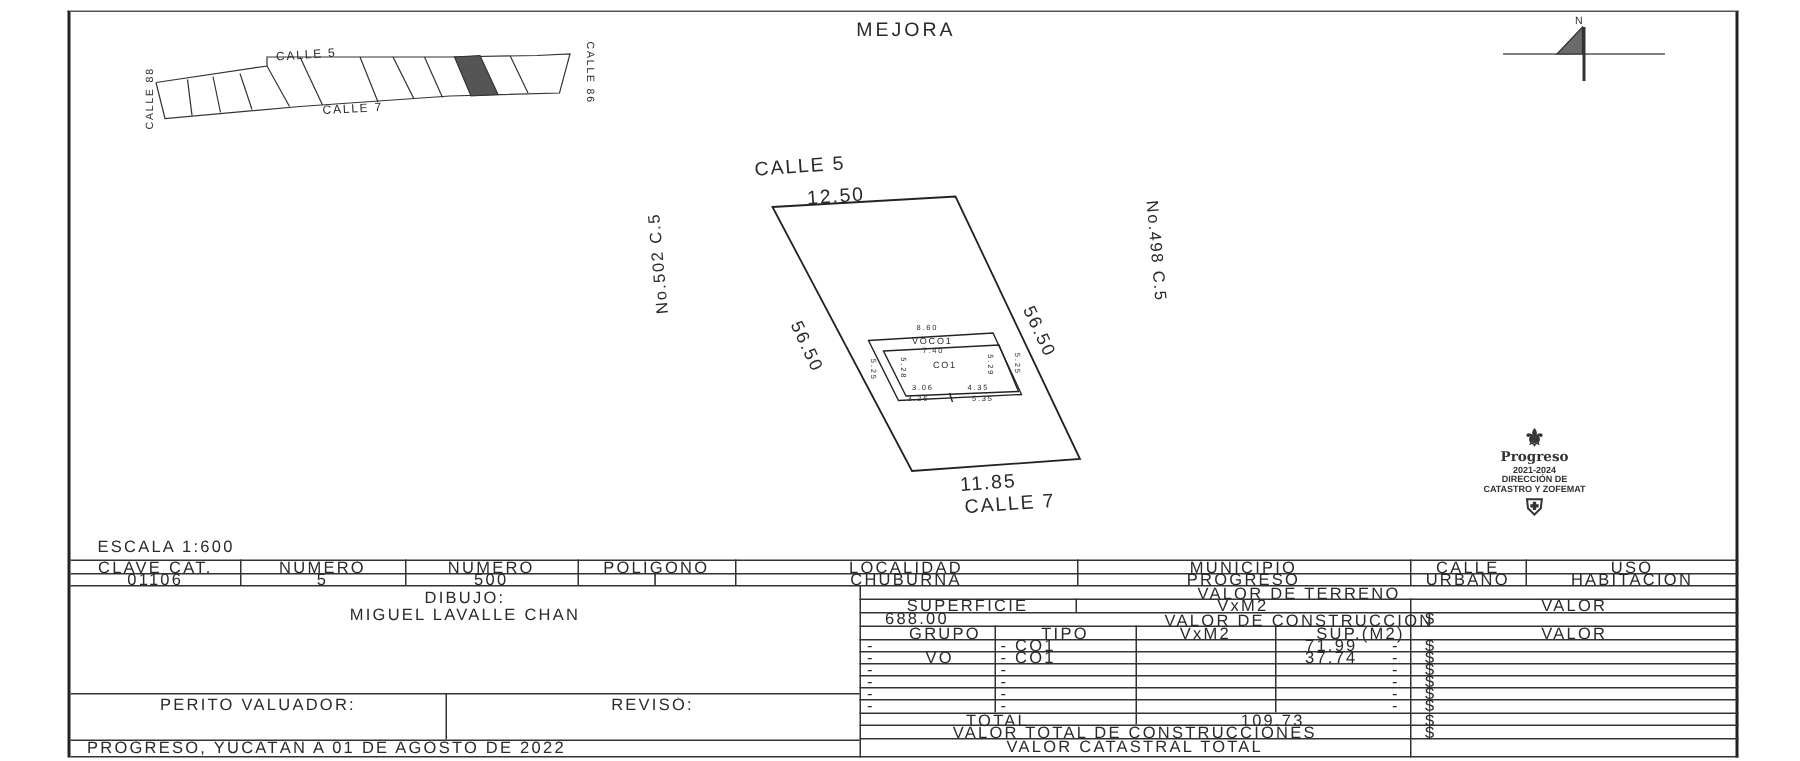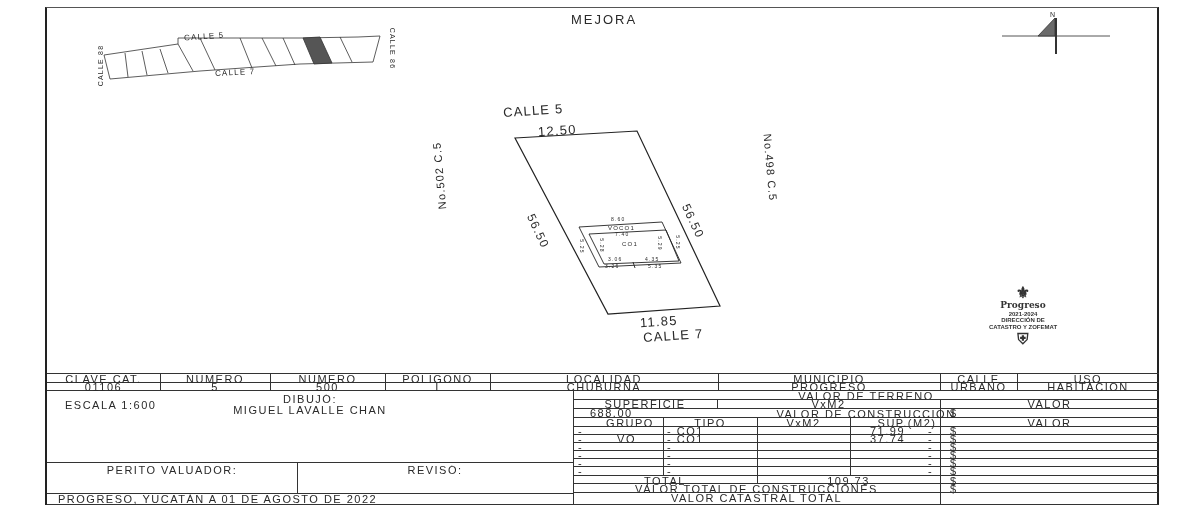--- a/index.html
+++ b/index.html
@@ -88,21 +88,21 @@
 
 <div class="logo">
   <div style="font-size:16px;line-height:1;">⚜</div>
   <div class="big">Progreso</div>
   <div>2021-2024</div>
   <div>DIRECCIÓN DE</div>
   <div>CATASTRO Y ZOFEMAT</div>
   <div style="font-size:15px;line-height:1.1;">⛨</div>
 </div>
 
-<div class="t" style="left:65px;top:360px;font-size:11px;letter-spacing:1.5px;margin-top:40px;">ESCALA 1:600</div>
+<div class="t" style="left:65px;top:360px;font-size:11px;letter-spacing:1.5px;">ESCALA 1:600</div>
 
 <div>
 
   <div class="hl" style="left:47px;top:373px;width:1112px;"></div>
   <div class="hl" style="left:47px;top:382px;width:1112px;"></div>
   <div class="hl" style="left:47px;top:390px;width:1112px;"></div>
 
   <div class="vl" style="left:160px;top:373px;height:17px;"></div>
   <div class="vl" style="left:270px;top:373px;height:17px;"></div>
   <div class="vl" style="left:385px;top:373px;height:17px;"></div>

